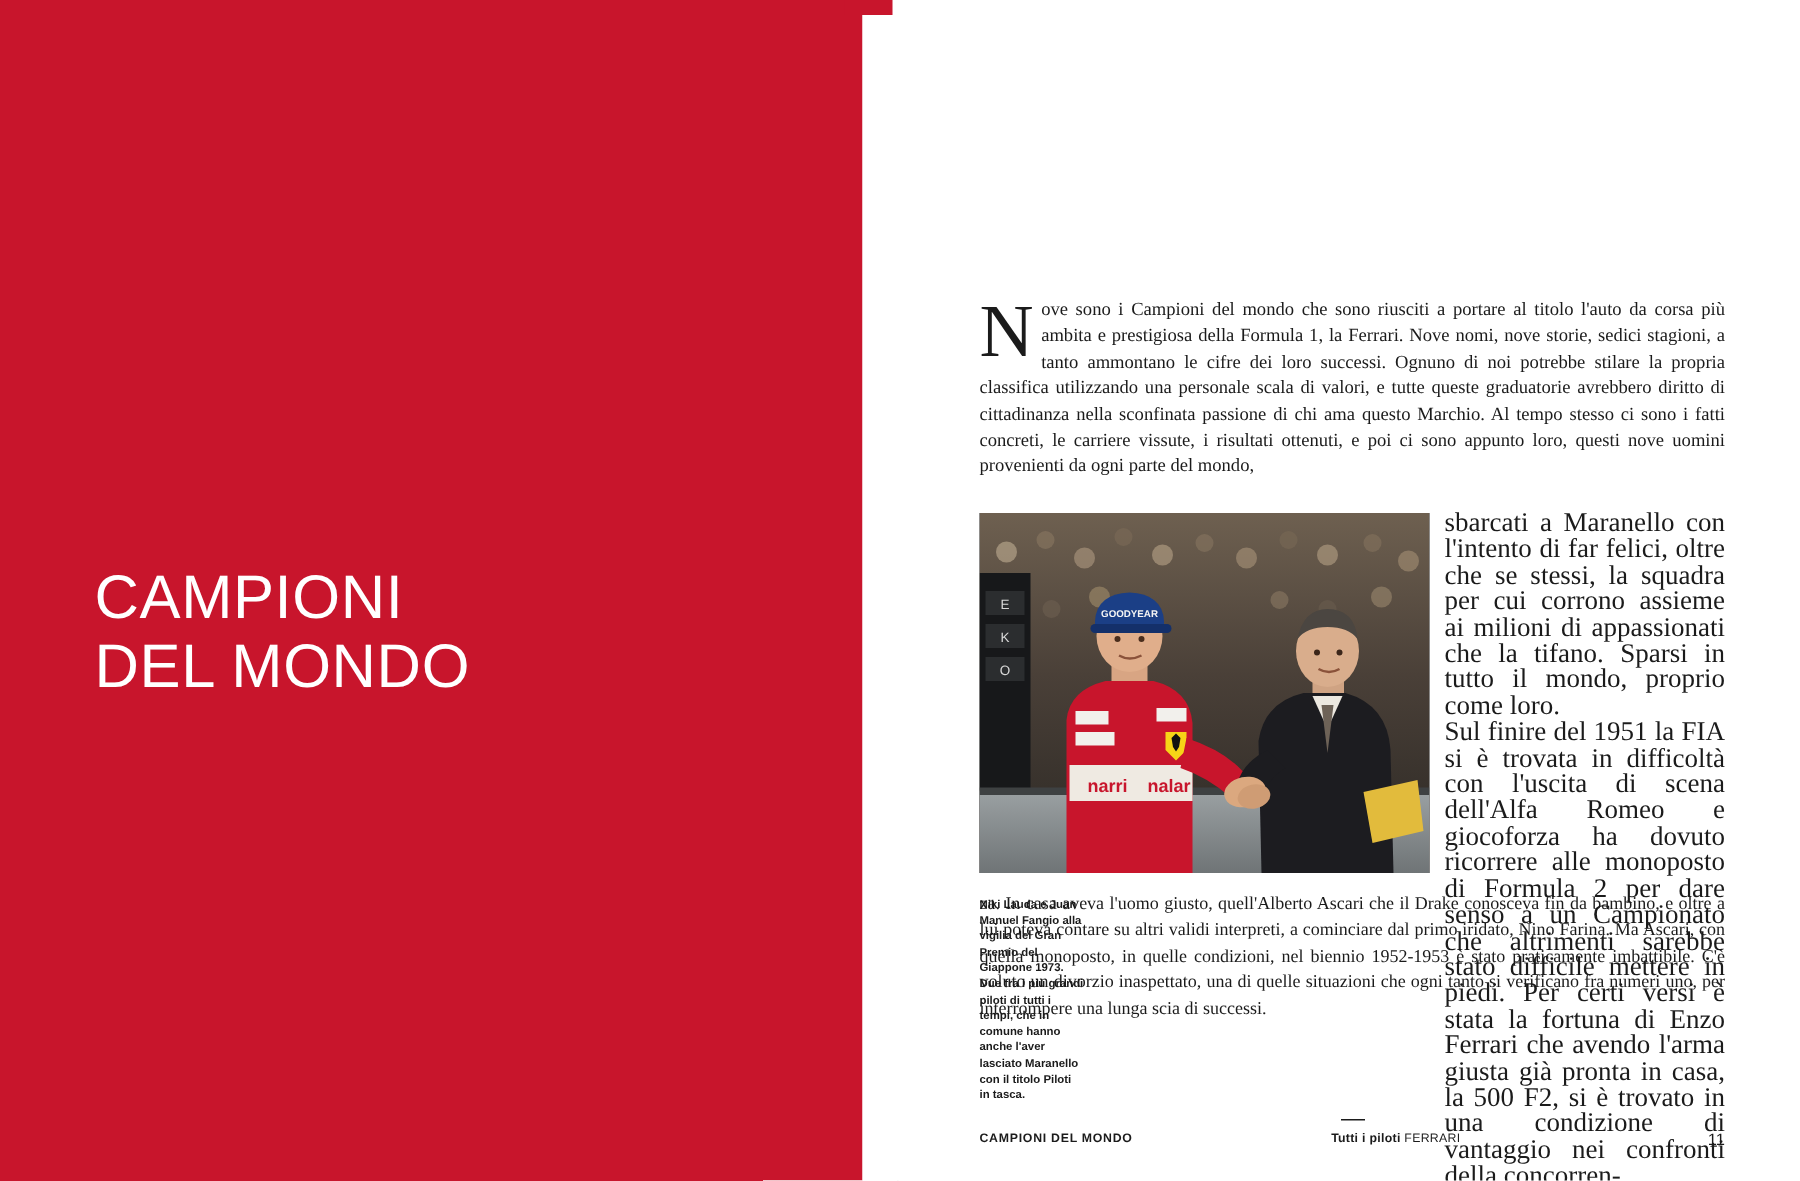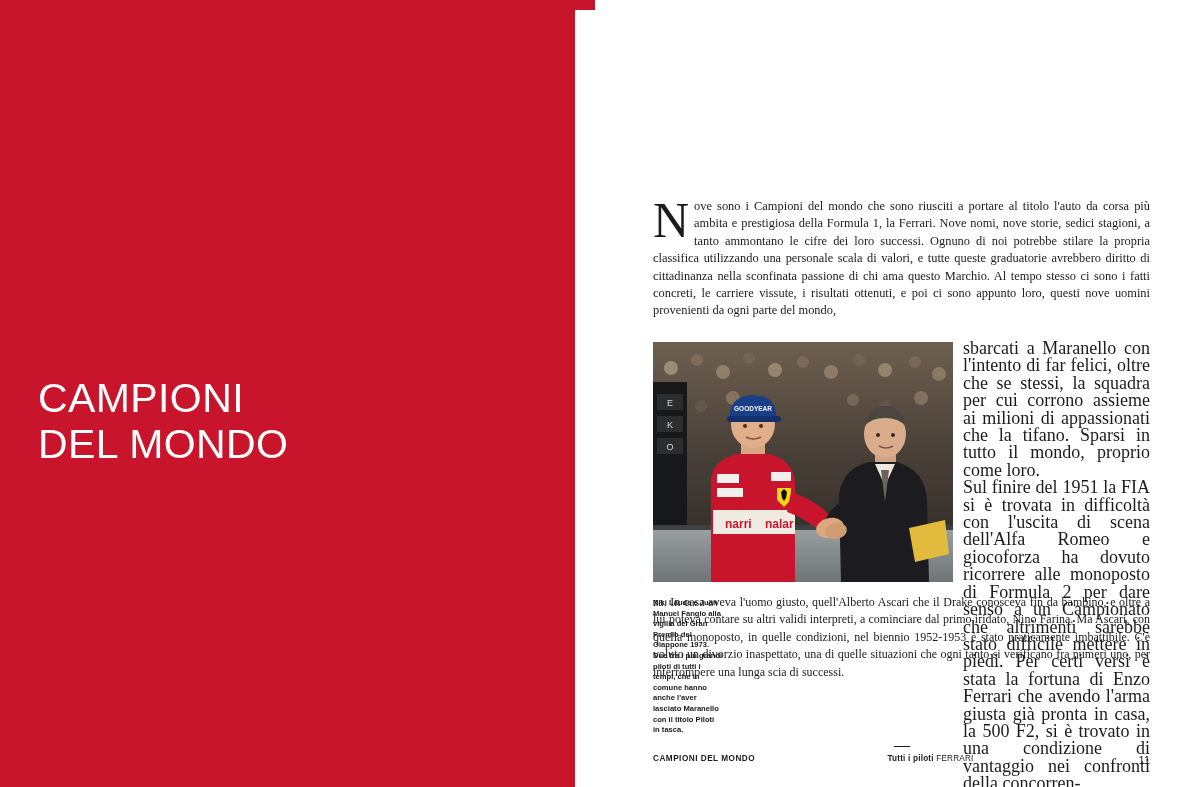--- a/index.html
+++ b/index.html
@@ -53,20 +53,21 @@
     color: #ffffff;
     font-family: "Liberation Sans", sans-serif;
     font-weight: 300;
     font-size: 41px;
     line-height: 46px;
     letter-spacing: 0.4px;
   }
   .chapter-title .line {
     display: block;
     white-space: nowrap;
+    margin-left: 25px;
   }
 
   
   .right-page {
     position: absolute;
     left: 598px;
     top: 0;
     width: 602px;
     height: 787px;
     background: #ffffff;

